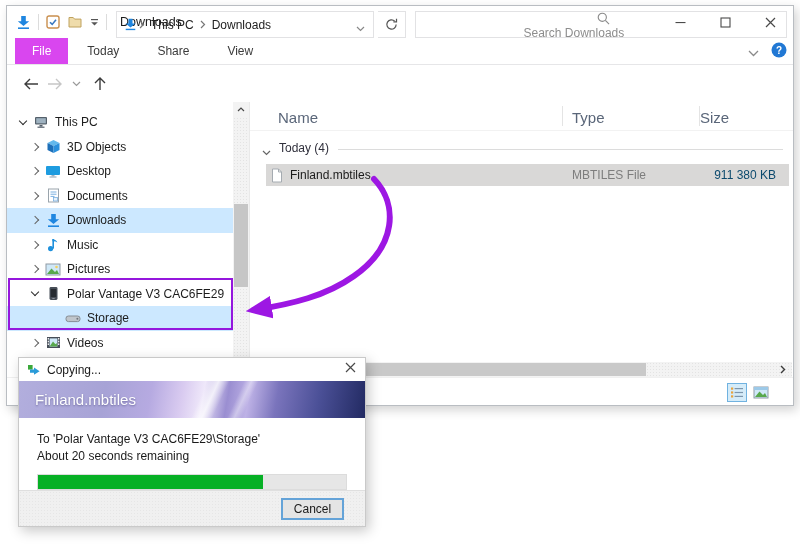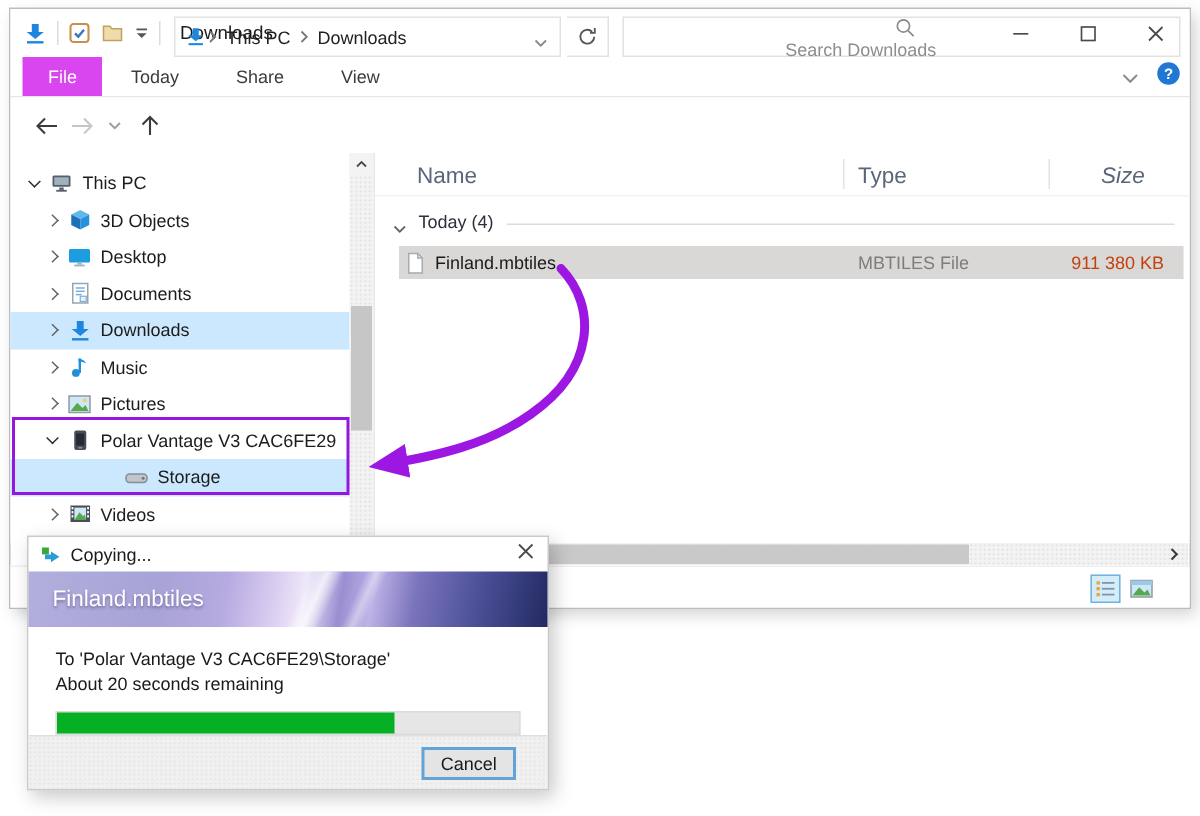--- a/index.html
+++ b/index.html
@@ -58,21 +58,21 @@
   
   .fpane{position:absolute;left:243px;top:0;right:0;bottom:0;}
   .fhead{position:absolute;left:0;top:0;right:0;height:29px;border-bottom:1px solid #f2f2f2;font-size:15px;color:#5a6679;}
   .fhead .hlabel{position:absolute;top:7px;}
   .hdiv{position:absolute;top:4px;width:1px;height:20px;background:#e4e4e4;}
   .group-row{position:absolute;left:0;top:38px;height:20px;right:0;font-size:12px;color:#30303c;}
   .group-line{position:absolute;left:88px;right:10px;top:9px;height:1px;background:#dcdcdc;}
   .frow{position:absolute;left:16px;top:62px;width:523px;height:22px;background:#d9d8d7;display:flex;align-items:center;font-size:12px;color:#1b1b1b;}
   .frow .ficon{margin-left:5px;margin-right:7px;display:flex;}
   .frow .ftype{position:absolute;left:306px;color:#7d7d7d;}
-  .frow .fsize{position:absolute;right:13px;color:#c2410c;}
+  .frow .fsize{position:absolute;right:13px;color:#0c4a6e;}
 
   
   .hscroll{position:absolute;left:243px;top:356px;right:1px;height:15px;background:#f3f3f3;
            background-image:radial-gradient(#e3e3e3 .8px,transparent .8px);background-size:3px 3px;}
   .hthumb{position:absolute;left:0;top:1px;width:396px;height:13px;background:#c9c9c9;}
   .harrow{position:absolute;right:2px;top:0;width:15px;height:15px;display:flex;align-items:center;justify-content:center;}
   .statusbar{position:absolute;left:0;top:371px;right:0;height:28px;border-top:1px solid #f0f0f0;background:#fff;}
   .viewbtns{position:absolute;right:22px;top:5px;display:flex;gap:4px;}
   .viewbtn{width:20px;height:19px;display:flex;align-items:center;justify-content:center;border:1px solid transparent;}
   .viewbtn.sel{background:#d5ecf9;border-color:#70b2e0;}
@@ -350,21 +350,21 @@
           <span class="sicon">
             <svg width="11" height="15" viewBox="0 0 11 15">
                 <rect x="1.5" y="1" width="8" height="13" rx="1.4" fill="#474e58"></rect>
                 <rect x="2.8" y="3" width="5.4" height="8" fill="#262b31"></rect>
                 <rect x="4.3" y="12" width="2.4" height="1" fill="#8a9096"></rect>
               </svg>
           </span>
           <span>Polar Vantage V3 CAC6FE29</span>
         </div>
 
-        <div class="srow sel" style="padding-left:74px;">
+        <div class="srow sel" style="padding-left:56px;">
           <span class="sicon">
             <svg width="16" height="10" viewBox="0 0 16 10">
                 <rect x="1" y="3" width="14" height="5.6" rx="2.4" fill="#c0c6cc" stroke="#868d94" stroke-width="1"></rect>
                 <circle cx="12.4" cy="5.8" r="1" fill="#6f767d"></circle>
               </svg>
           </span>
           <span>Storage</span>
         </div>
 
         <div class="srow" style="padding-left:20px;">
@@ -397,21 +397,21 @@
         <span class="vthumb"></span>
       </div>
       <div class="pane-divider"></div>
 
       <div class="fpane">
         <div class="fhead">
           <span class="hlabel" style="left:28px;">Name</span>
           <span class="hdiv" style="left:312px;"></span>
           <span class="hlabel" style="left:322px;">Type</span>
           <span class="hdiv" style="left:449px;"></span>
-          <span class="hlabel" style="left:484px;font-style:italic;">Size</span>
+          <span class="hlabel" style="left:450px;">Size</span>
         </div>
 
         <div class="group-row">
           <span style="position:absolute;left:12px;top:5px;">
             <svg width="9" height="6" viewBox="0 0 9 6">
                 <path d="M1 1l3.5 3.5L8 1" fill="none" stroke="#666" stroke-width="1.2"></path>
               </svg>
           </span>
           <span style="position:absolute;left:29px;top:1px;">Today (4)</span>
           <span class="group-line"></span>

